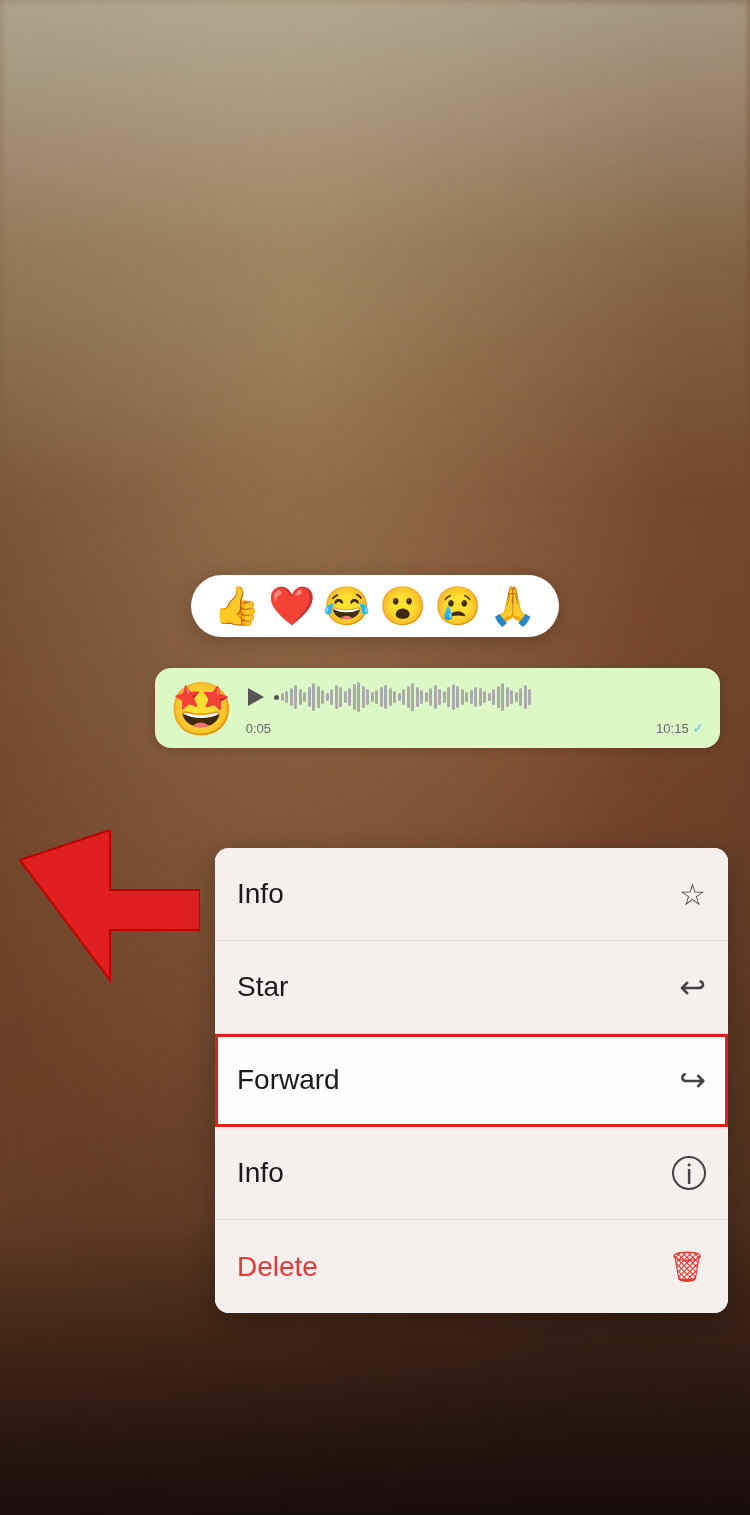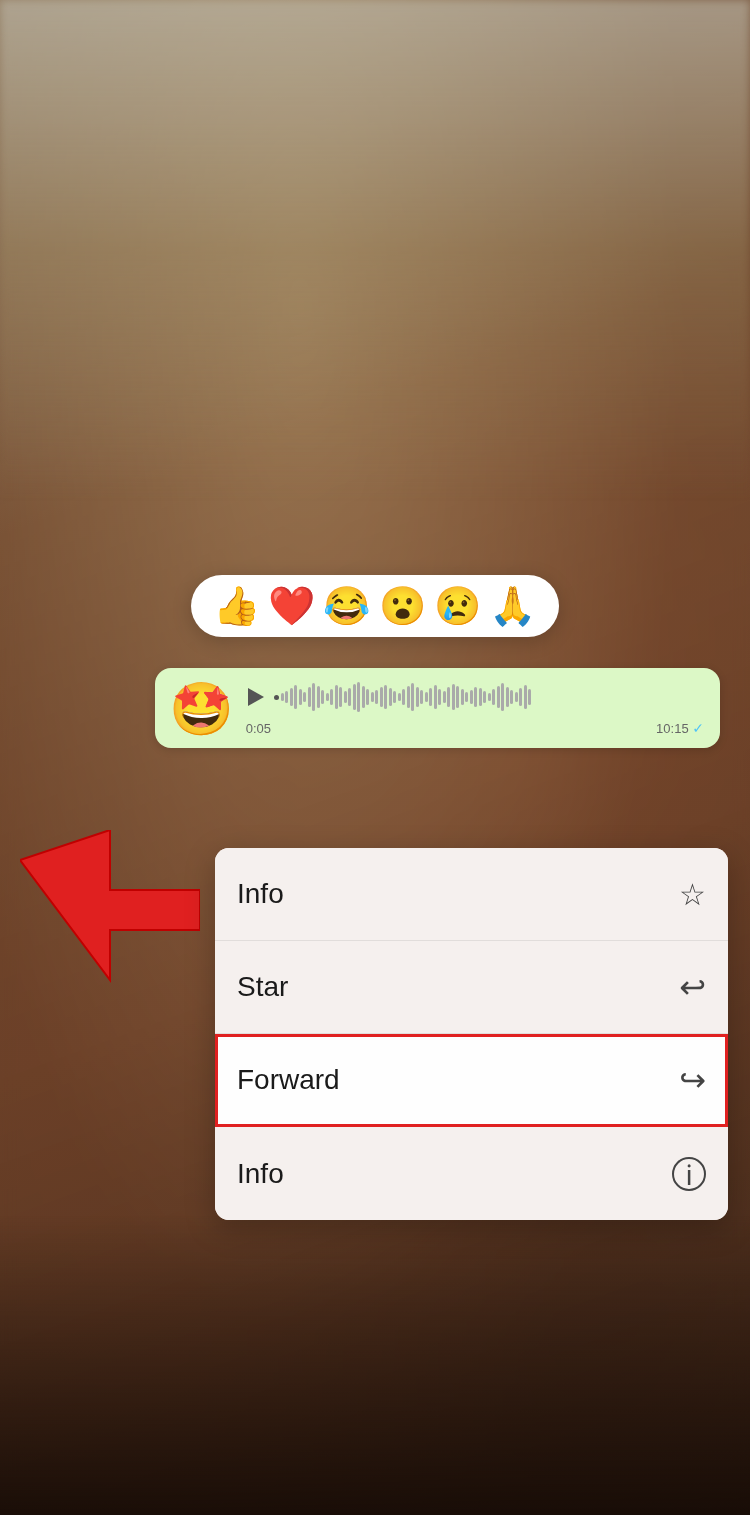--- a/index.html
+++ b/index.html
@@ -326,13 +326,17 @@
     <span class="menu-item-icon" style="font-size:32px;">↩</span>
   </div>
   <div class="menu-item forward-highlighted">
     <span class="menu-item-label">Forward</span>
     <span class="menu-item-icon" style="font-size:32px;">↪</span>
   </div>
   <div class="menu-item">
     <span class="menu-item-label">Info</span>
     <span class="menu-item-icon" style="font-size:28px; border: 2px solid #444; border-radius: 50%; width:34px; height:34px; display:flex; align-items:center; justify-content:center;">ℹ</span>
   </div>
+  <div class="menu-item">
+    <span class="menu-item-label delete">Delete</span>
+    <span class="menu-item-icon delete" style="font-size:30px;">🗑</span>
+  </div>
 </div>
 
 </body></html>

